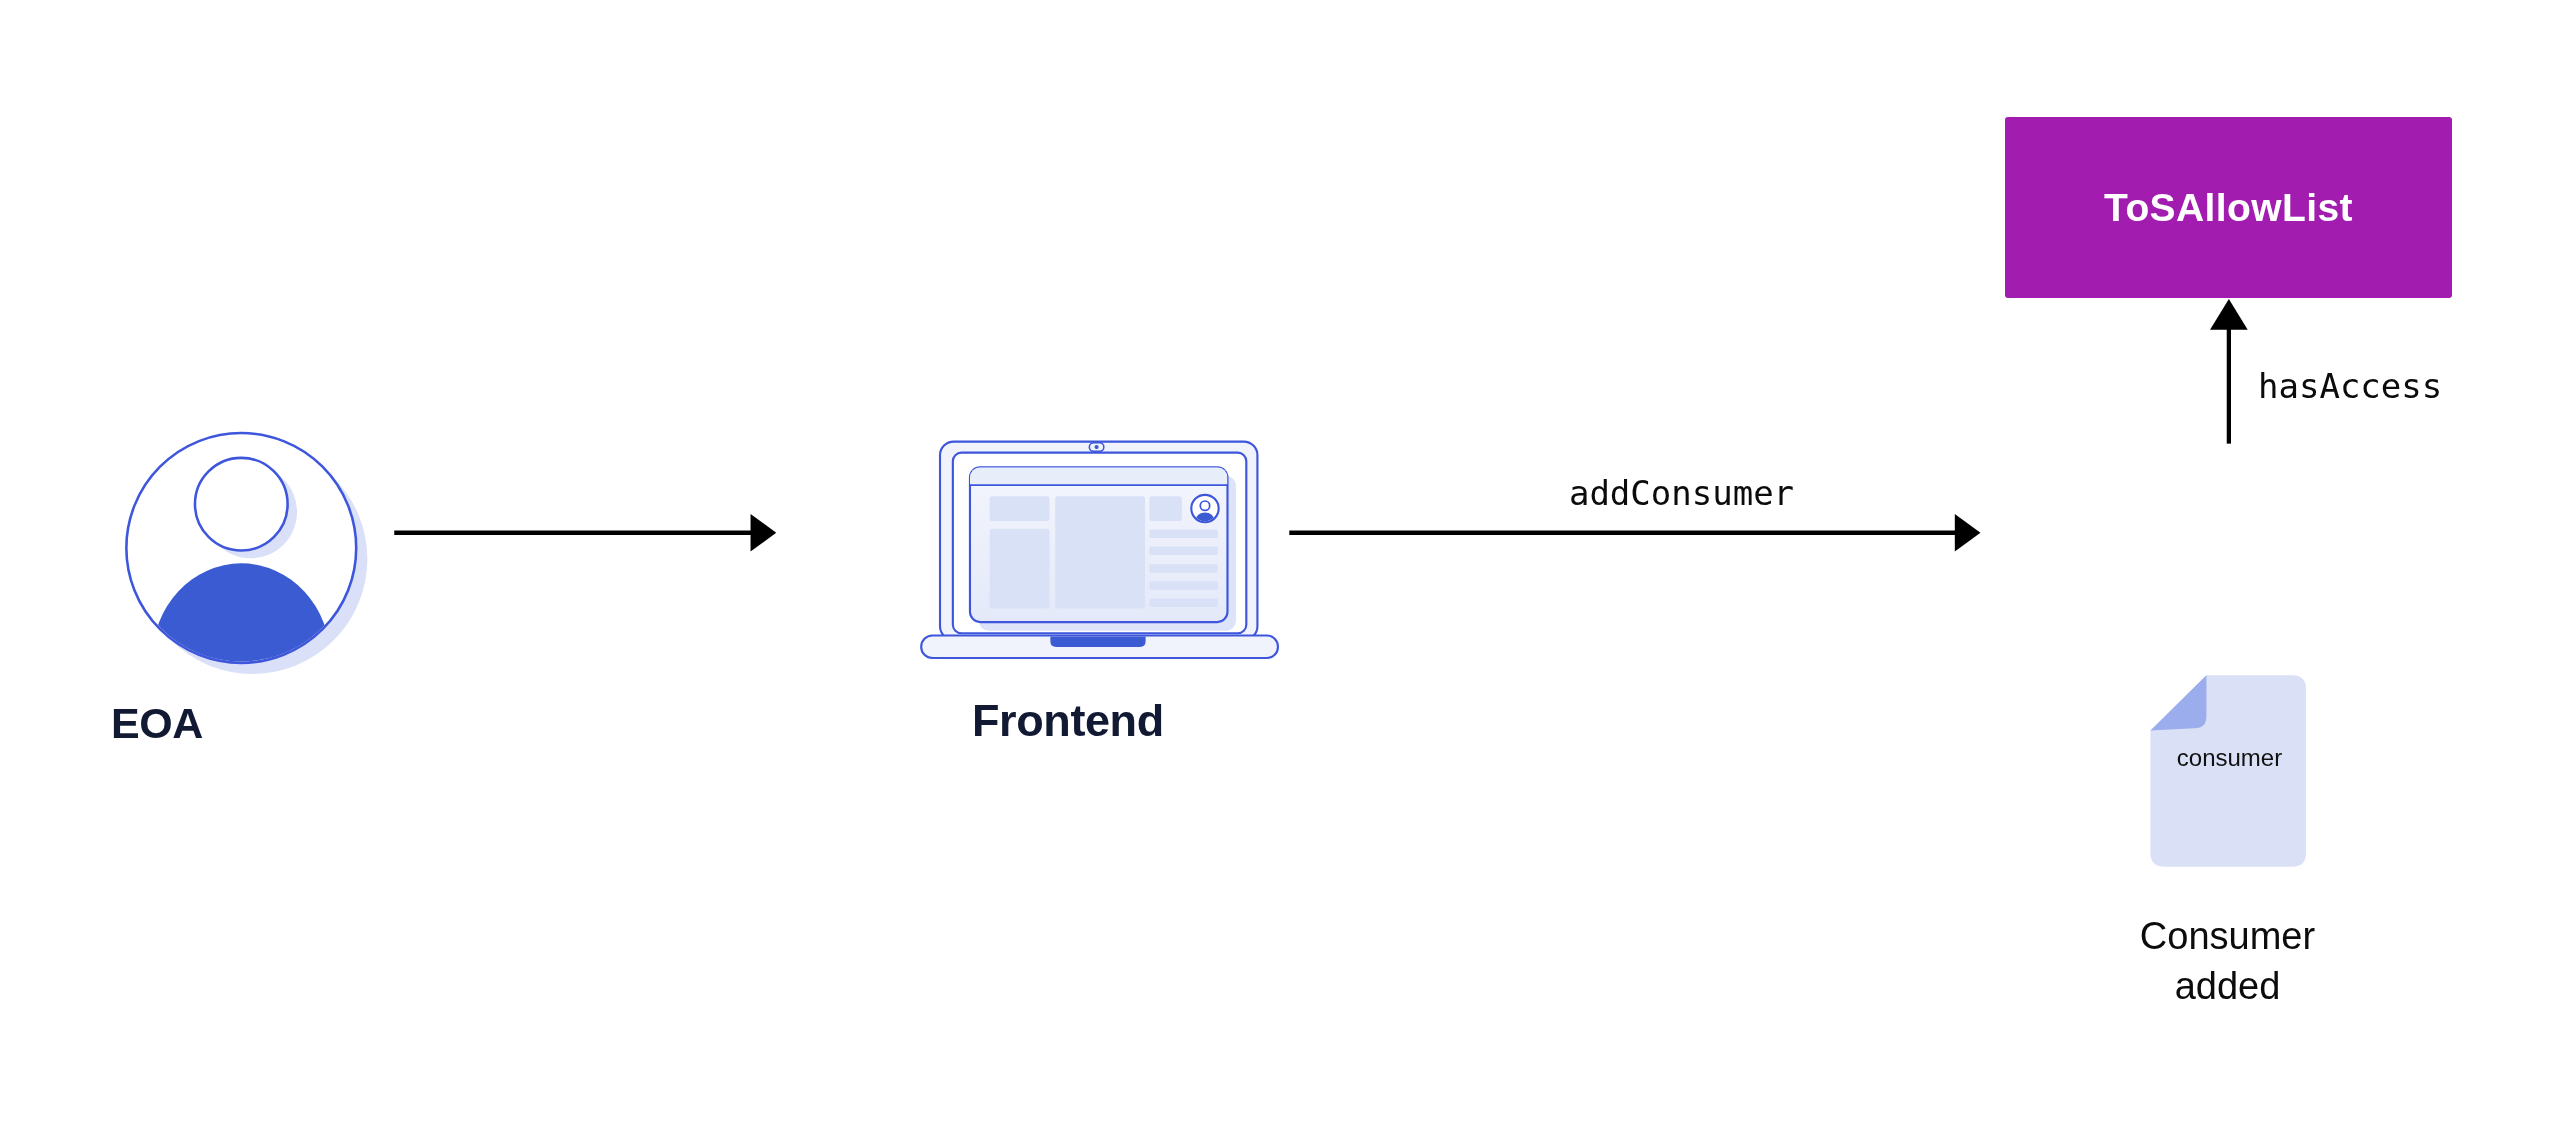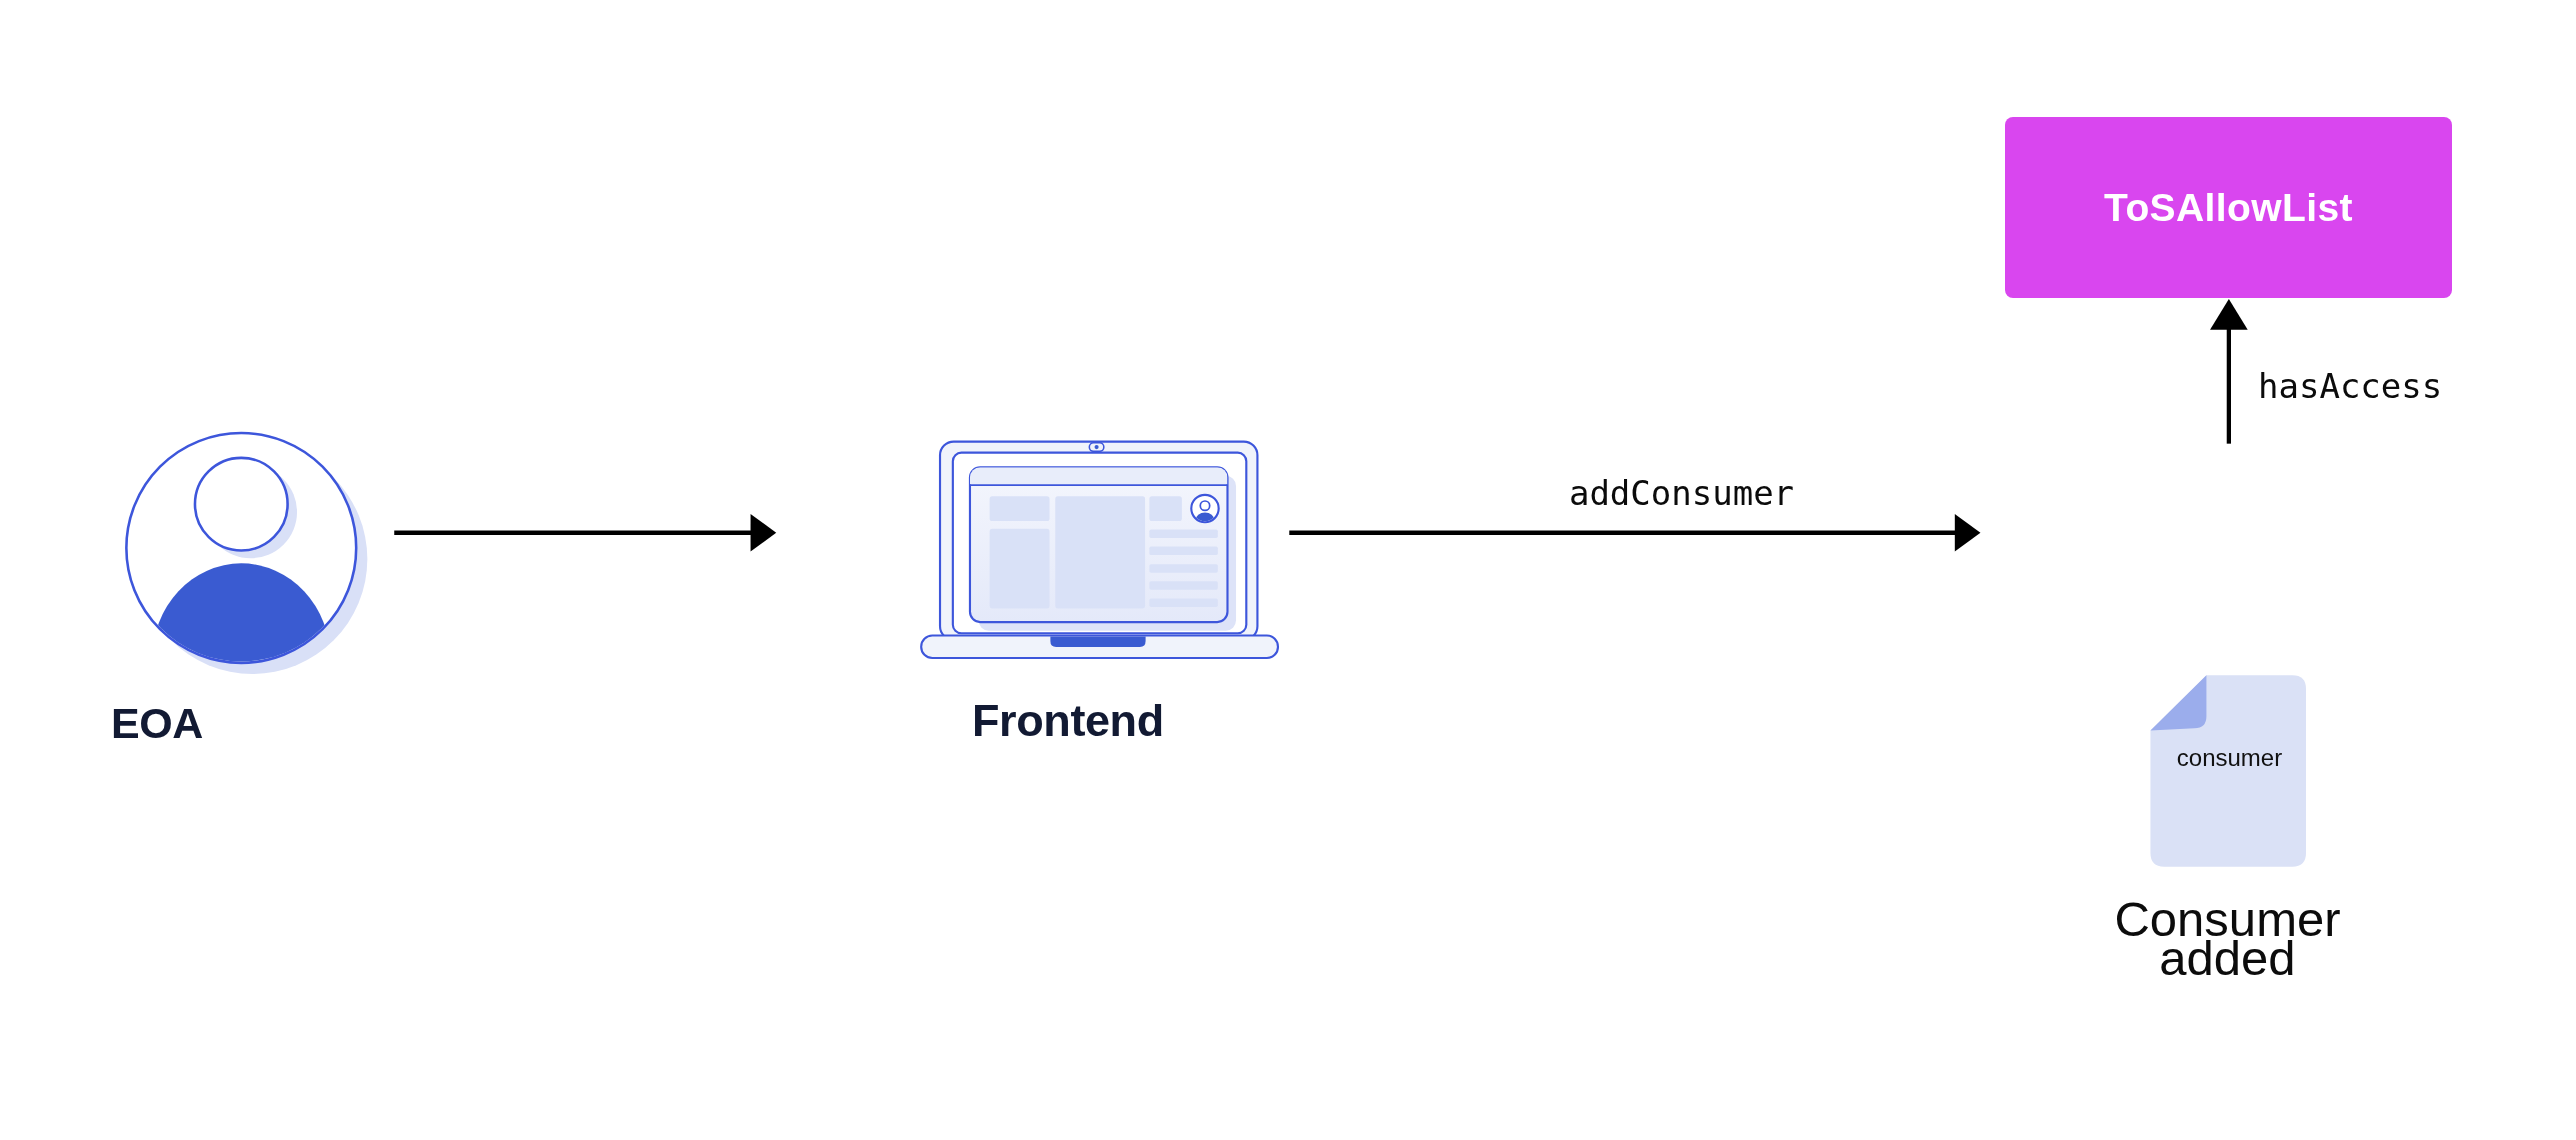--- a/index.html
+++ b/index.html
@@ -18,44 +18,45 @@
     text-align:left;
     font-weight:700;
     font-size:43px;
     letter-spacing:-0.4px;
     color:#121A33;
     line-height:45px;
   }
   .contract-box{
     position:absolute;
     left:2005px;width:447px;height:182px;
-    background:#d946ef;
-    border-radius:8px;
+    background:#a21caf;
+    border-radius:3px;
     display:flex;align-items:center;justify-content:center;
   }
   .contract-box .box-label{
     color:#ffffff;
     font-weight:700;
     font-size:39px;
     letter-spacing:0.4px;
   }
   .code-label{
     position:absolute;
     font-family:"DejaVu Sans Mono",monospace;
     font-size:34px;
     line-height:36px;
     color:#0b0b0b;
     white-space:nowrap;
   }
   .caption{
     position:absolute;
-    font-size:49px;
-    line-height:39px;
+    font-size:38px;
+    line-height:50px;
     color:#0c0c0c;
     text-align:center;
+    margin-top:11px;
   }
   .doc-text{
     position:absolute;
     font-size:24px;
     line-height:26px;
     color:#111111;
     text-align:center;
   }
 </style>
 </head>

